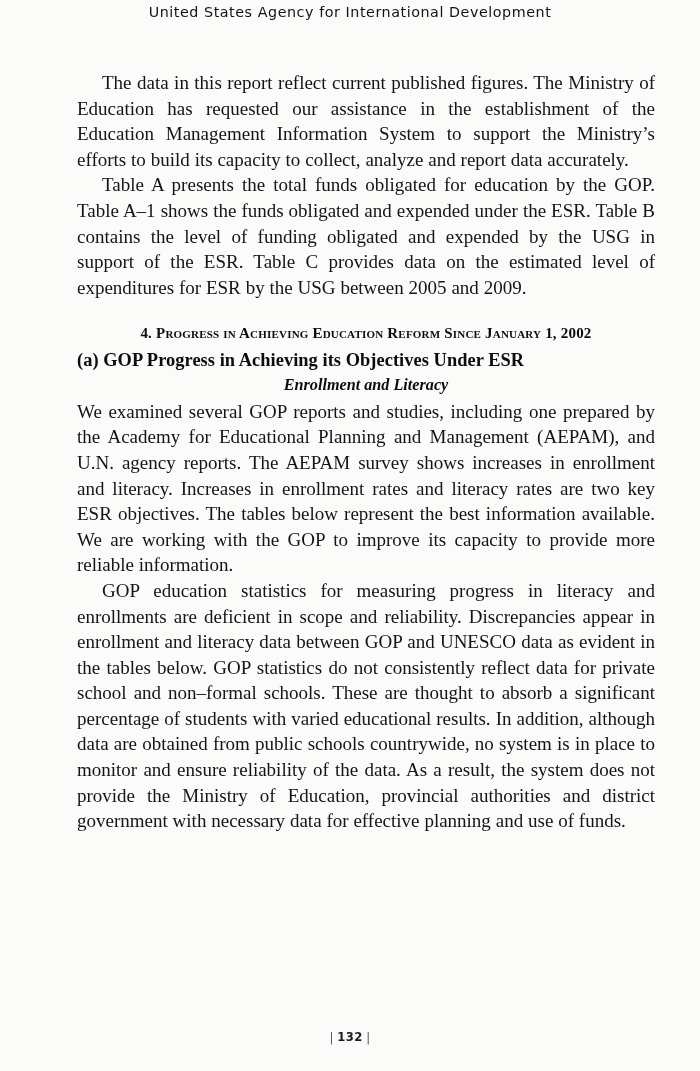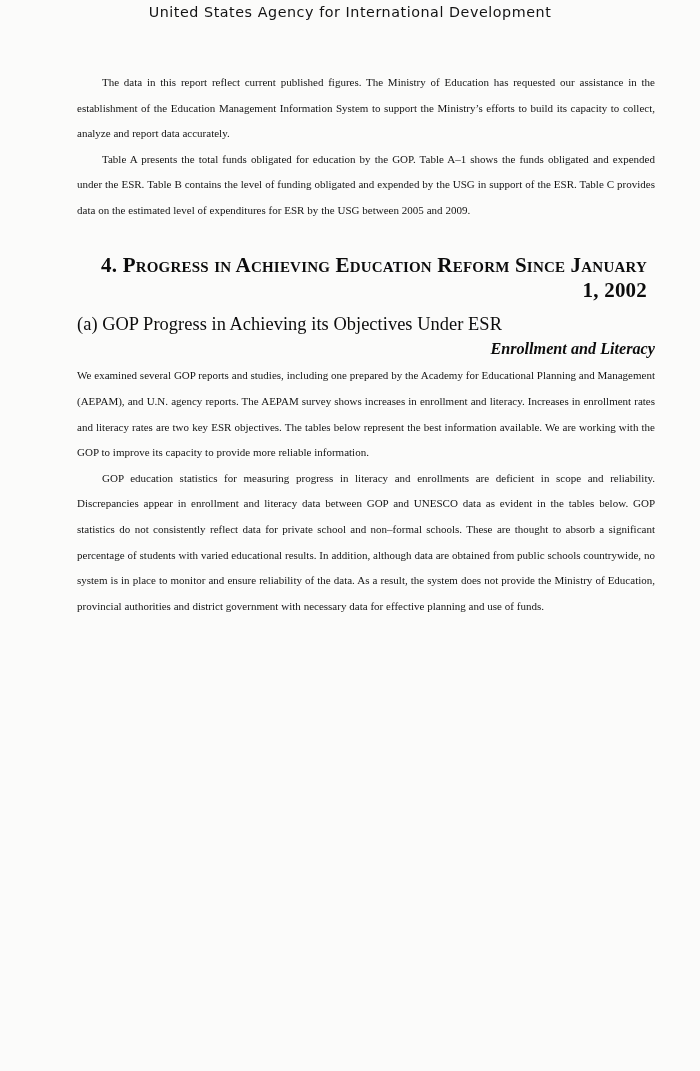--- a/index.html
+++ b/index.html
@@ -43,67 +43,67 @@
   
   .content {
     position: absolute;
     left: 77px;
     top: 70px;
     width: 578px;
   }
 
   p.body-par {
     margin: 0;
-    font-size: 11px;
+    font-size: 19px;
     line-height: 25.6px;
     text-align: justify;
     text-justify: inter-word;
     text-indent: 25px;
     color: #141414;
     hyphens: manual;
     word-spacing: 0.1px;
   }
 
   p.body-par.no-indent {
     text-indent: 0;
   }
 
   
   .section-heading {
-    margin: 8px;
-    font-size: 21px;
+    margin: 0;
+    font-size: 15px;
     line-height: 25.4px;
     font-weight: bold;
     font-variant: small-caps;
     letter-spacing: 0.2px;
     color: #0c0c0c;
-    text-align: right;
+    text-align: center;
   }
   .section-heading .num {
     font-variant: normal;
   }
 
   .sub-heading {
     margin: 0;
     font-size: 18.4px;
     line-height: 26px;
-    font-weight: normal;
+    font-weight: bold;
     color: #0c0c0c;
     text-align: left;
     letter-spacing: 0.05px;
   }
 
   .subsub-heading {
     margin: 0;
     font-size: 16.2px;
     line-height: 24px;
     font-weight: bold;
     font-style: italic;
     color: #0c0c0c;
-    text-align: right;
+    text-align: center;
   }
 
   .gap-before-section { height: 21px; }
   .gap-after-heads    { height: 2px; }
 
   
   .folio {
     position: absolute;
     left: 0;
     bottom: 27px;
@@ -145,14 +145,15 @@
     <div class="gap-after-heads"></div>
 
     <p class="body-par no-indent">We examined several GOP reports and studies, including one prepared by the Academy for Educational Planning and Management (AEPAM), and U.N. agency reports. The AEPAM survey shows increases in enrollment and literacy. Increases in enrollment rates and literacy rates are two key ESR objectives. The tables below represent the best information available. We are working with the GOP to improve its capacity to provide more reliable information.</p>
 
     <p class="body-par">GOP education statistics for measuring progress in literacy and enrollments are deficient in scope and reliability. Discrepancies appear in enrollment and literacy data between GOP and UNESCO data as evident in the tables below. GOP statistics do not consistently reflect data for private school and non–formal schools. These are thought to absorb a significant percentage of students with varied educational results. In addition, although data are obtained from public schools countrywide, no system is in place to monitor and ensure reliability of the data. As a result, the system does not provide the Ministry of Education, provincial authorities and district government with necessary data for effective planning and use of funds.</p>
 
 
 
   </div>
 
+  <div class="folio"><span class="rule">|</span><span>132</span><span class="rule">|</span></div>
 
 </div>
 
 </body></html>

